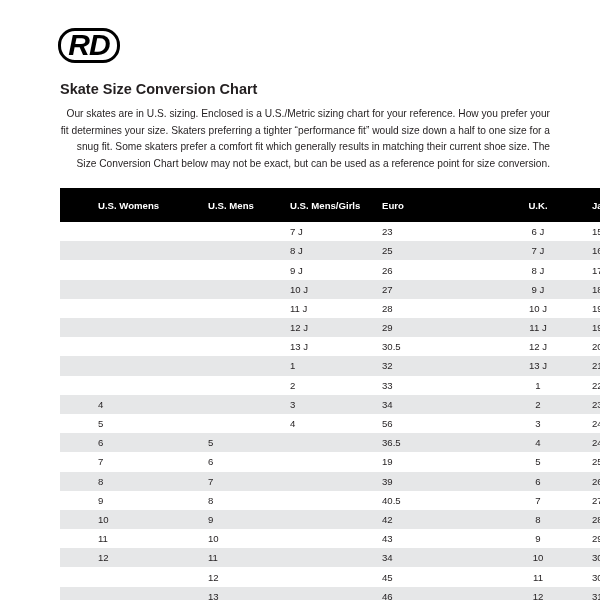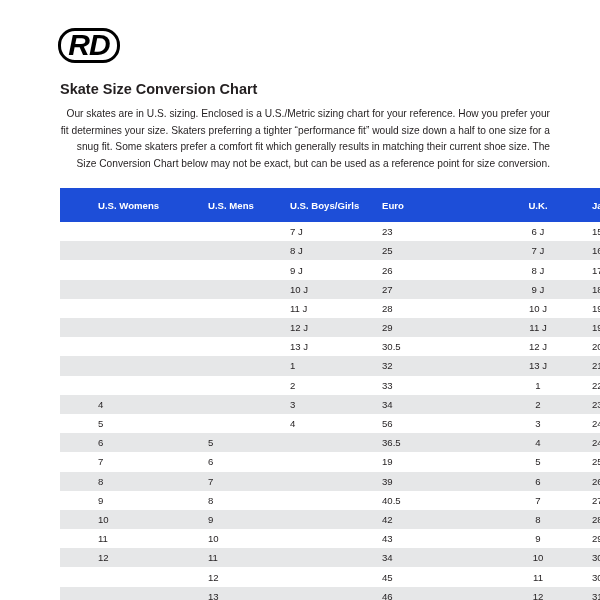--- a/index.html
+++ b/index.html
@@ -85,21 +85,21 @@
   .table-wrap {
     margin: 16px 0 0 22px;
     width: 522px;
   }
   table {
     border-collapse: collapse;
     width: 100%;
     table-layout: fixed;
   }
   thead th {
-    background: #1d4ed8;
+    background: #000000;
     color: #ffffff;
     font-size: 9.6px;
     font-weight: bold;
     text-align: left;
     padding: 7px 0 7px 0;
     height: 20px;
     vertical-align: middle;
   }
   tbody td {
     font-size: 9.6px;
@@ -133,21 +133,21 @@
   <div class="title">Skate Size Conversion Chart</div>
 
   <p class="intro">Our skates are in U.S. sizing. Enclosed is a U.S./Metric sizing chart for your reference. How you prefer your fit determines your size. Skaters preferring a tighter “performance fit” would size down a half to one size for a snug fit. Some skaters prefer a comfort fit which generally results in matching their current shoe size. The Size Conversion Chart below may not be exact, but can be used as a reference point for size conversion.</p>
 
   <div class="table-wrap">
     <table>
       <thead>
         <tr>
           <th class="c0">U.S. Womens</th>
           <th class="c1">U.S. Mens</th>
-          <th class="c2">U.S. Boys/Girls</th>
+          <th class="c2">U.S. Mens/Girls</th>
           <th class="c3">Euro</th>
           <th class="c4">U.K.</th>
           <th class="c5">Japan</th>
         </tr>
       </thead>
       <tbody id="table-body">
           <tr>
             <td class="c0"></td>
             <td class="c1"></td>
             <td class="c2">7 J</td>

